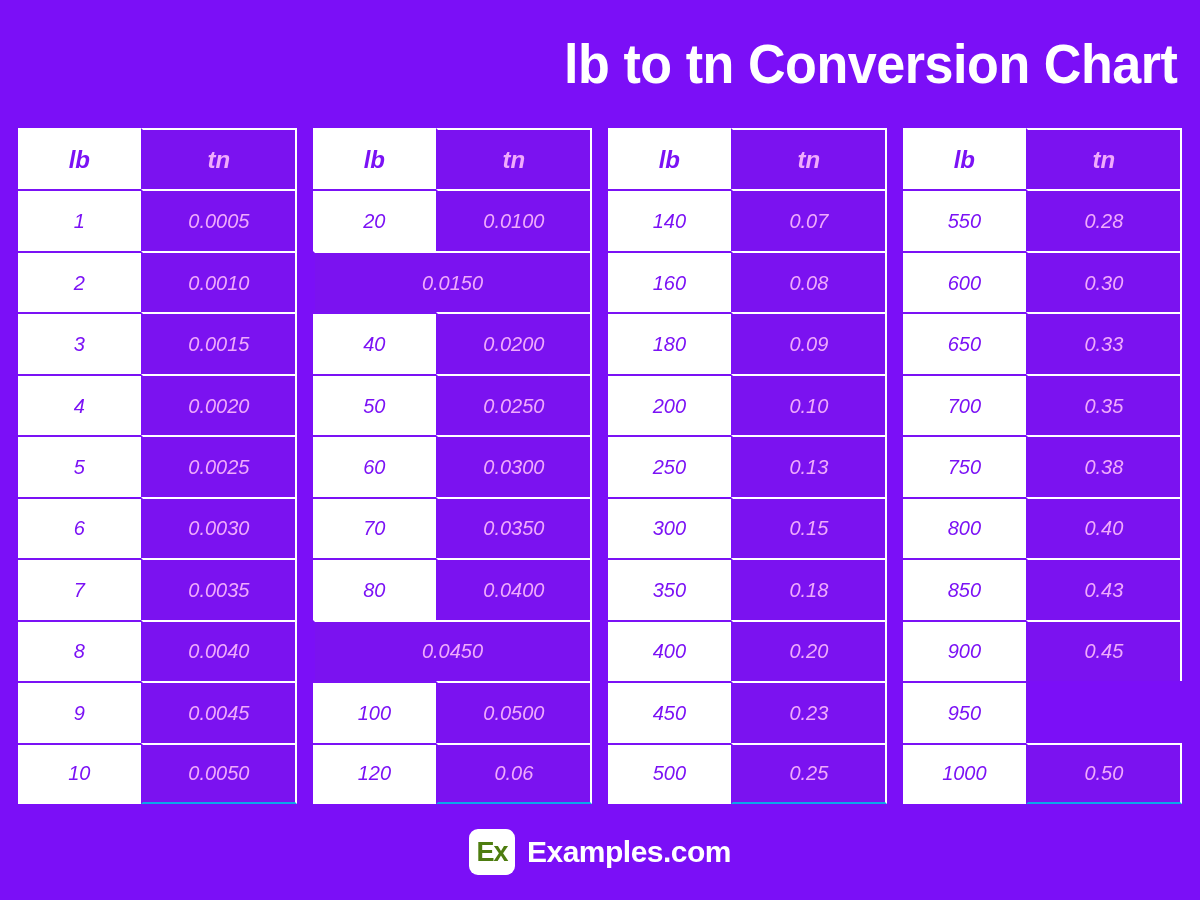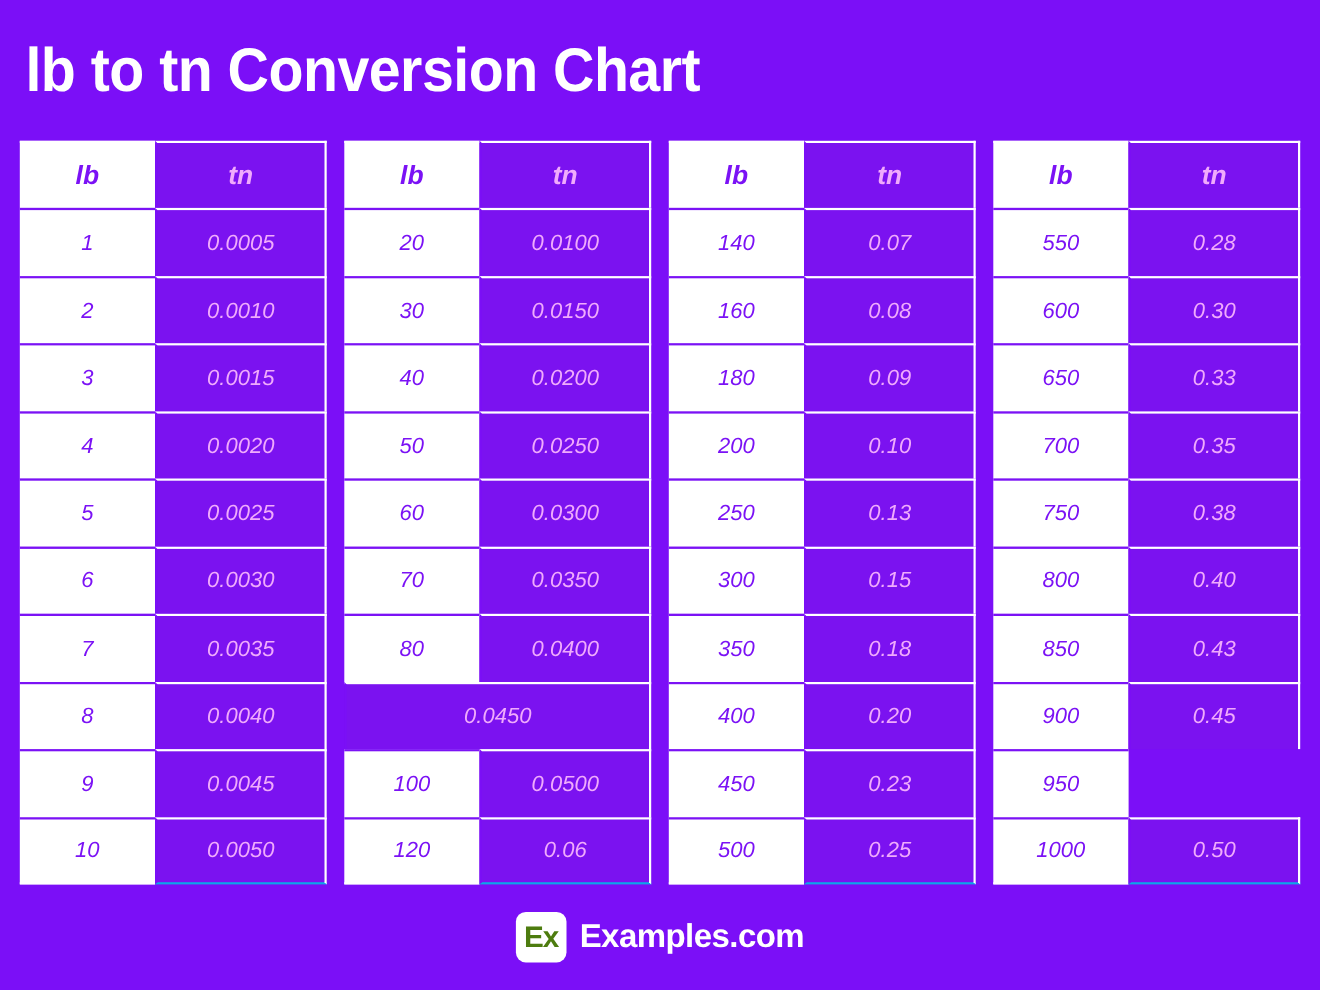--- a/index.html
+++ b/index.html
@@ -22,21 +22,21 @@
     box-sizing: border-box;
     display: flex;
     flex-direction: column;
   }
 
   
   .title-wrap {
     height: 128px;
     display: flex;
     align-items: center;
-    justify-content: flex-start;
+    justify-content: flex-end;
     flex: 0 0 auto;
   }
   .chart-title {
     color: #FFFFFF;
     font-size: 56px;
     font-weight: bold;
     letter-spacing: -0.5px;
     line-height: 1;
     text-align: center;
     transform: scaleX(0.93);
@@ -208,21 +208,20 @@
       <div class="conv-table">
         <div class="trow trow-head">
           <div class="cell cell-lb">lb</div>
           <div class="cell cell-tn">tn</div>
         </div>
         <div class="trow">
           <div class="cell cell-lb">20</div>
           <div class="cell cell-tn">0.0100</div>
         </div>
         <div class="trow">
-          <div class="cell cell-lb">30</div>
           <div class="cell cell-tn">0.0150</div>
         </div>
         <div class="trow">
           <div class="cell cell-lb">40</div>
           <div class="cell cell-tn">0.0200</div>
         </div>
         <div class="trow">
           <div class="cell cell-lb">50</div>
           <div class="cell cell-tn">0.0250</div>
         </div>

